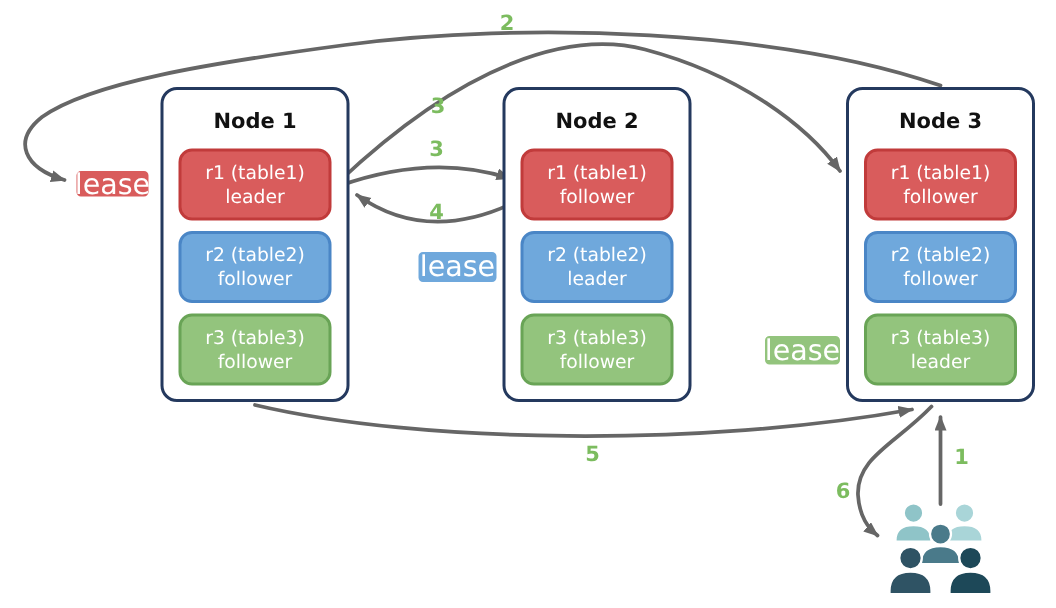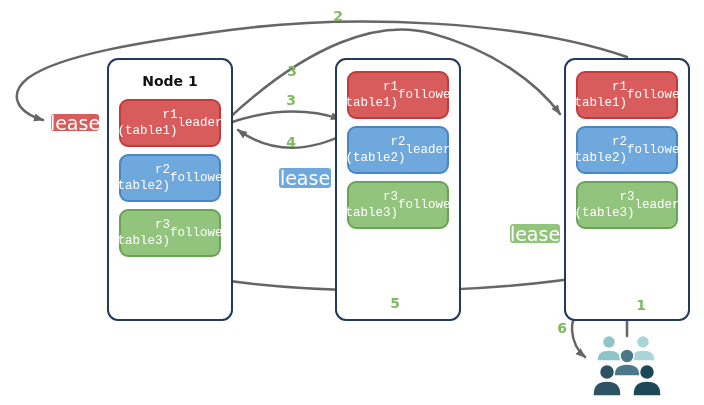--- a/index.html
+++ b/index.html
@@ -1,28 +1,28 @@
 <!DOCTYPE html>
 <html><head>
 <meta charset="utf-8">
 <style>
   html,body{margin:0;padding:0;background:#ffffff;}
   body{font-family:"DejaVu Sans","Liberation Sans",sans-serif;}
   .stage{position:relative;width:704px;height:405px;background:#ffffff;overflow:hidden;}
 
   
-  .node{position:absolute;width:126px;height:263px;background:#ffffff;
+  .node{position:absolute;width:126px;height:210px;background:#ffffff;
         border:2px solid #24395E;border-radius:11px;box-sizing:border-box;
         padding-top:11px;}
   .node-title{text-align:center;font-weight:bold;font-size:14px;color:#111;
               line-height:20px;margin-bottom:8px;}
   .replica{width:102px;height:48px;margin:0 auto 7px auto;border-radius:9px;
-           border:2px solid;box-sizing:border-box;display:flex;flex-direction:row;
+           border:2px solid;box-sizing:border-box;display:flex;flex-direction:column;
            align-items:center;justify-content:center;color:#fff;font-size:12.5px;
-           line-height:1.28;text-align:right;font-family:Liberation Mono, monospace;}
+           line-height:1.28;text-align:left;}
   .c-red{background:#D95C5C;border-color:#C13B3B;}
   .c-blue{background:#6FA8DC;border-color:#4A86C6;}
   .c-green{background:#93C47D;border-color:#69A456;}
 
   
   .lease{position:absolute;border-radius:5px;border:2px solid;box-sizing:border-box;
          color:#fff;font-size:19px;display:flex;align-items:center;justify-content:center;}
 
   
   .step{position:absolute;transform:translate(-50%,-50%);font-weight:bold;
@@ -63,35 +63,37 @@
       <span>r2 (table2)</span>
       <span>follower</span>
     </div>
     <div class="replica c-green">
       <span>r3 (table3)</span>
       <span>follower</span>
     </div>
   </div>
 
   <div class="node" style="left:335px;top:58px;">
+    <div class="node-title">Node 2</div>
     <div class="replica c-red">
       <span>r1 (table1)</span>
       <span>follower</span>
     </div>
     <div class="replica c-blue">
       <span>r2 (table2)</span>
       <span>leader</span>
     </div>
     <div class="replica c-green">
       <span>r3 (table3)</span>
       <span>follower</span>
     </div>
   </div>
 
   <div class="node" style="left:564px;top:58px;">
+    <div class="node-title">Node 3</div>
     <div class="replica c-red">
       <span>r1 (table1)</span>
       <span>follower</span>
     </div>
     <div class="replica c-blue">
       <span>r2 (table2)</span>
       <span>follower</span>
     </div>
     <div class="replica c-green">
       <span>r3 (table3)</span>

